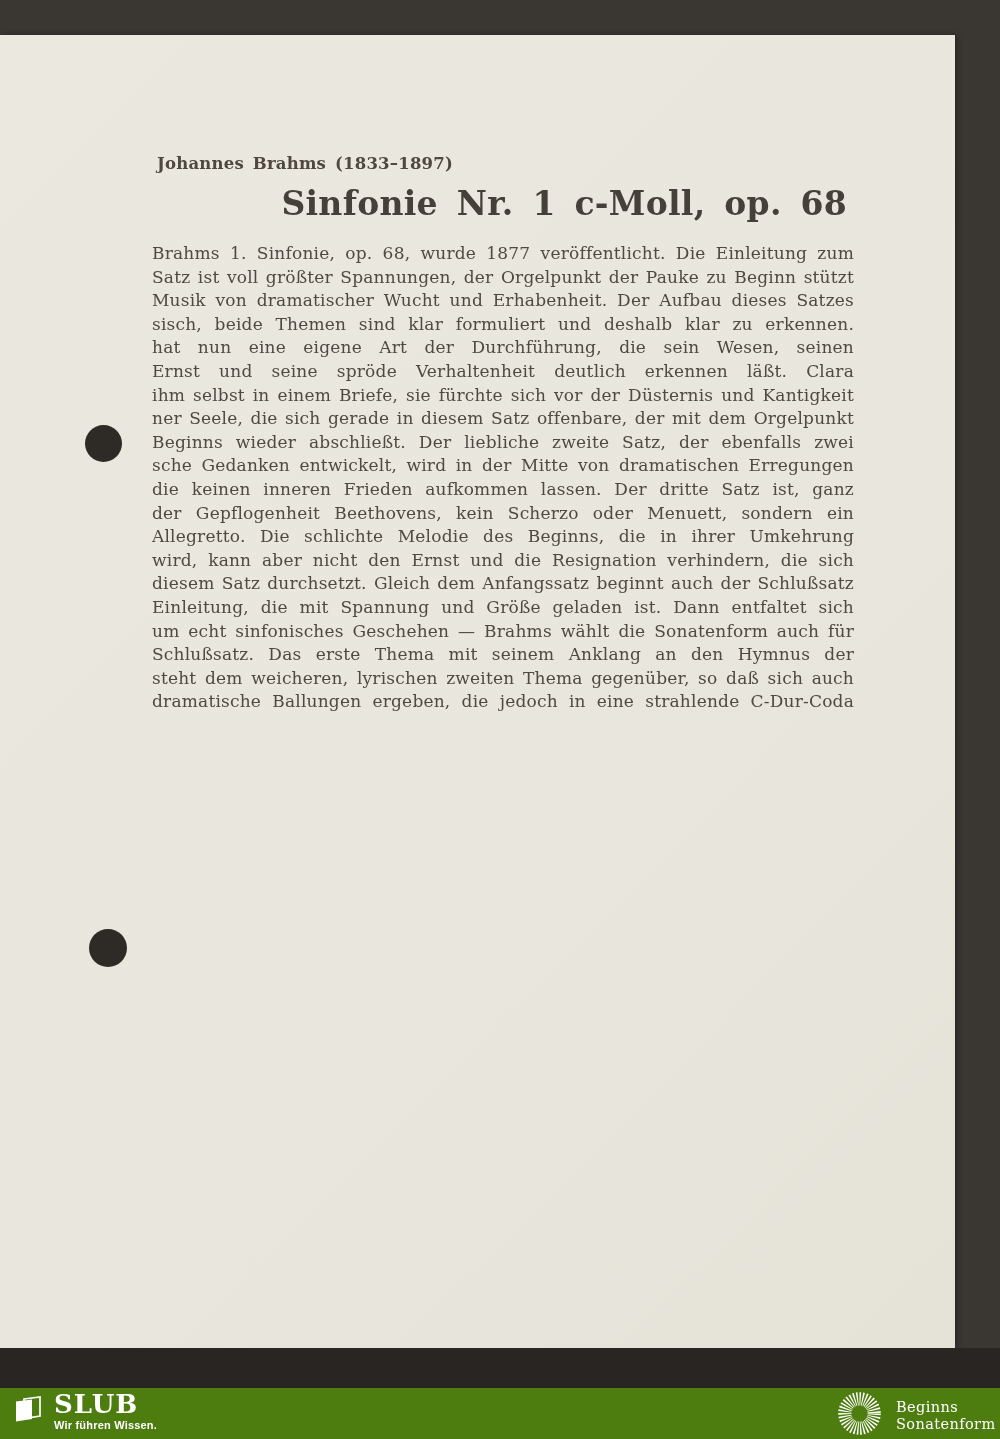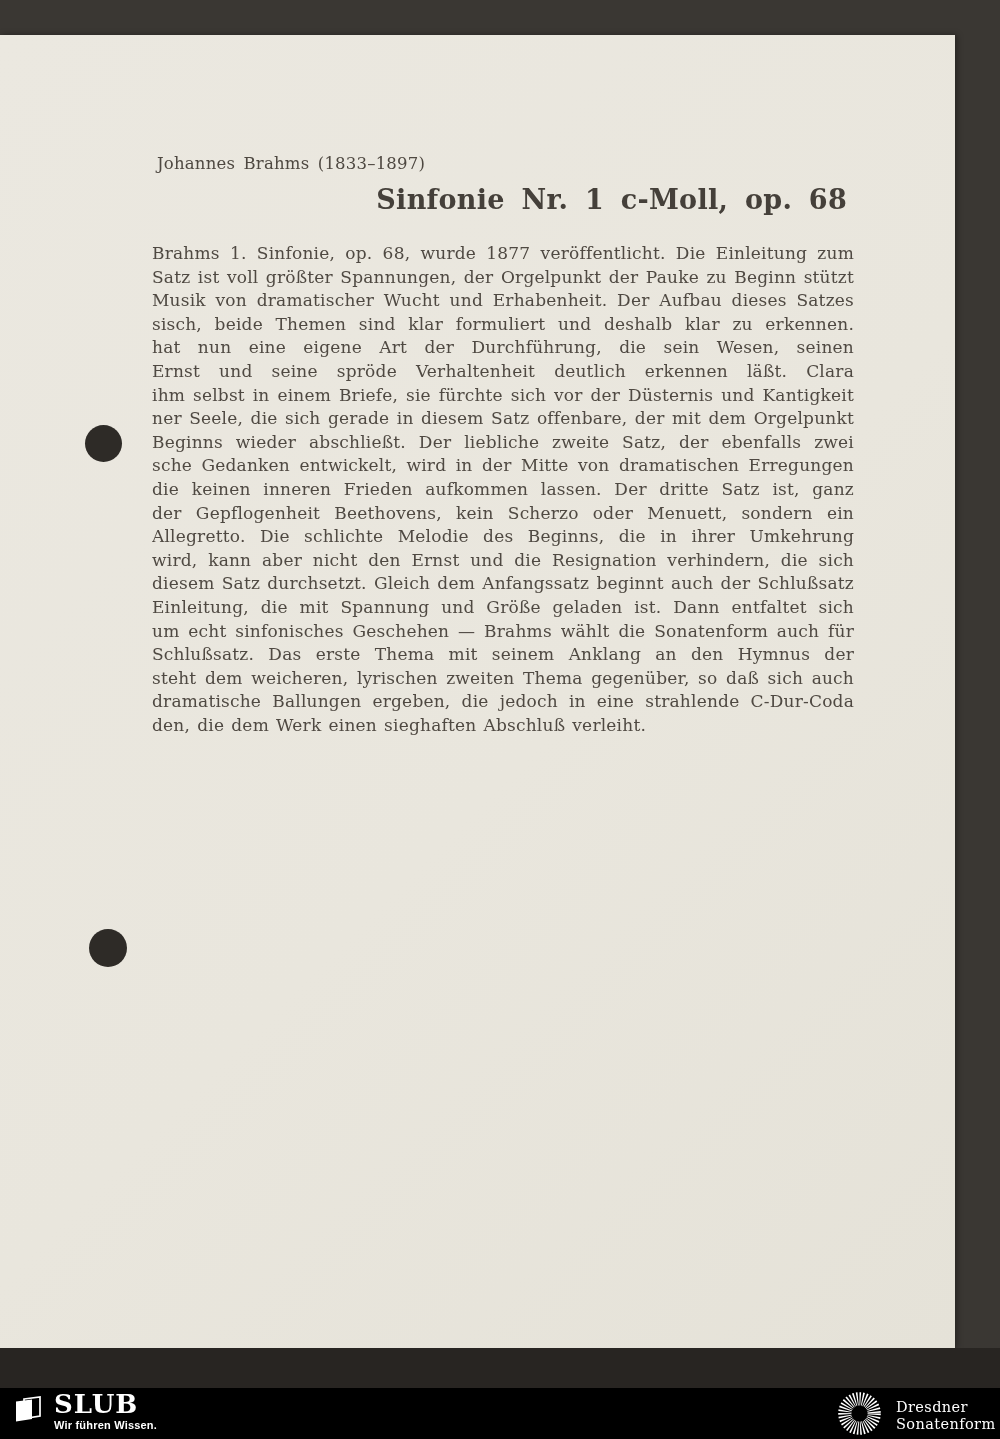--- a/index.html
+++ b/index.html
@@ -12,25 +12,25 @@
   }
   .scan-bg{position:absolute;inset:0;background:#3a3733;}
   .paper{
     position:absolute;
     left:0;top:35px;width:955px;height:1313px;
     background:linear-gradient(135deg,#ebe8e0 0%,#e9e6dd 55%,#e5e2d8 100%);
     box-shadow:2px 0 6px rgba(0,0,0,.35);
   }
   .author-line{
     position:absolute;left:157px;top:119px;
-    font-size:16.5px;color:#4e4841;word-spacing:3px;letter-spacing:.2px;
+    font-size:16.5px;color:#4e4841;word-spacing:3px;letter-spacing:.2px;font-weight:bold;
   }
   .page-title{
     position:absolute;right:108px;top:149px;
-    font-size:27px;font-weight:700;color:#45403a;
+    font-size:33px;font-weight:700;color:#45403a;
     word-spacing:7px;letter-spacing:.3px;
     white-space:nowrap;
   }
   .body-text{
     position:absolute;left:152px;top:207px;width:702px;
     font-size:17px;line-height:23.6px;color:#4f4942;
     letter-spacing:.2px;word-spacing:1.5px;
   }
   .bline{text-align:justify;text-align-last:justify;height:23.6px;overflow:hidden;}
   .bline.last{text-align:justify;text-align-last:left;}
@@ -39,21 +39,21 @@
     background:#2e2b27;
   }
   .punch-hole.top{left:85px;top:390px;width:37px;height:37px;}
   .punch-hole.bottom{left:89px;top:894px;width:38px;height:38px;box-shadow:-8px 2px 0 -14px #b9b4a8;}
   .bottom-band{
     position:absolute;left:0;top:1348px;width:1000px;height:40px;
     background:#282522;
   }
   .footer-bar{
     position:absolute;left:0;top:1388px;width:1000px;height:51px;
-    background:#000000;color:#ffffff;
+    background:#4d7c0f;color:#ffffff;
   }
   .slub-group{position:absolute;left:13px;top:2px;display:flex;align-items:flex-start;}
   .slub-book{margin-top:5px;}
   .slub-textcol{margin-left:11px;}
   .slub-wordmark{
     font-family:"DejaVu Serif", serif;font-weight:700;
     font-size:26px;line-height:28px;letter-spacing:1px;
   }
   .slub-tagline{
     font-family:"Liberation Sans", sans-serif;font-weight:700;
@@ -88,21 +88,20 @@
       <div class="bline">die keinen inneren Frieden aufkommen lassen. Der dritte Satz ist, ganz entgegen</div>
       <div class="bline">der Gepflogenheit Beethovens, kein Scherzo oder Menuett, sondern ein graziöses</div>
       <div class="bline">Allegretto. Die schlichte Melodie des Beginns, die in ihrer Umkehrung fortgeführt</div>
       <div class="bline">wird, kann aber nicht den Ernst und die Resignation verhindern, die sich dann in</div>
       <div class="bline">diesem Satz durchsetzt. Gleich dem Anfangssatz beginnt auch der Schlußsatz mit einer</div>
       <div class="bline">Einleitung, die mit Spannung und Größe geladen ist. Dann entfaltet sich wieder-</div>
       <div class="bline">um echt sinfonisches Geschehen — Brahms wählt die Sonatenform auch für den</div>
       <div class="bline">Schlußsatz. Das erste Thema mit seinem Anklang an den Hymnus der »Neunten«</div>
       <div class="bline">steht dem weicheren, lyrischen zweiten Thema gegenüber, so daß sich auch hier</div>
       <div class="bline">dramatische Ballungen ergeben, die jedoch in eine strahlende C-Dur-Coda einmün-</div>
-      <div class="bline last">den, die dem Werk einen sieghaften Abschluß verleiht.</div>
     </div>
   <div class="punch-hole top"></div>
   <div class="punch-hole bottom"></div>
 </div>
 
 <div class="bottom-band"></div>
 
 <div class="footer-bar">
   <div class="slub-group">
     <span class="slub-book">
@@ -117,17 +116,17 @@
     </span>
   </div>
 
   <div class="phil-group">
     <span>
       <svg width="47" height="47" viewBox="0 0 48 48">
         <circle cx="24" cy="24" r="15" fill="none" stroke="#ffffff" stroke-width="13.5" stroke-dasharray="1.25 1.45"></circle>
       </svg>
     </span>
     <span class="phil-name">
-      <div>Dresdner</div>
+      <div>Beginns</div>
       <div>Sonatenform</div>
     </span>
   </div>
 </div>
 
 </body></html>

